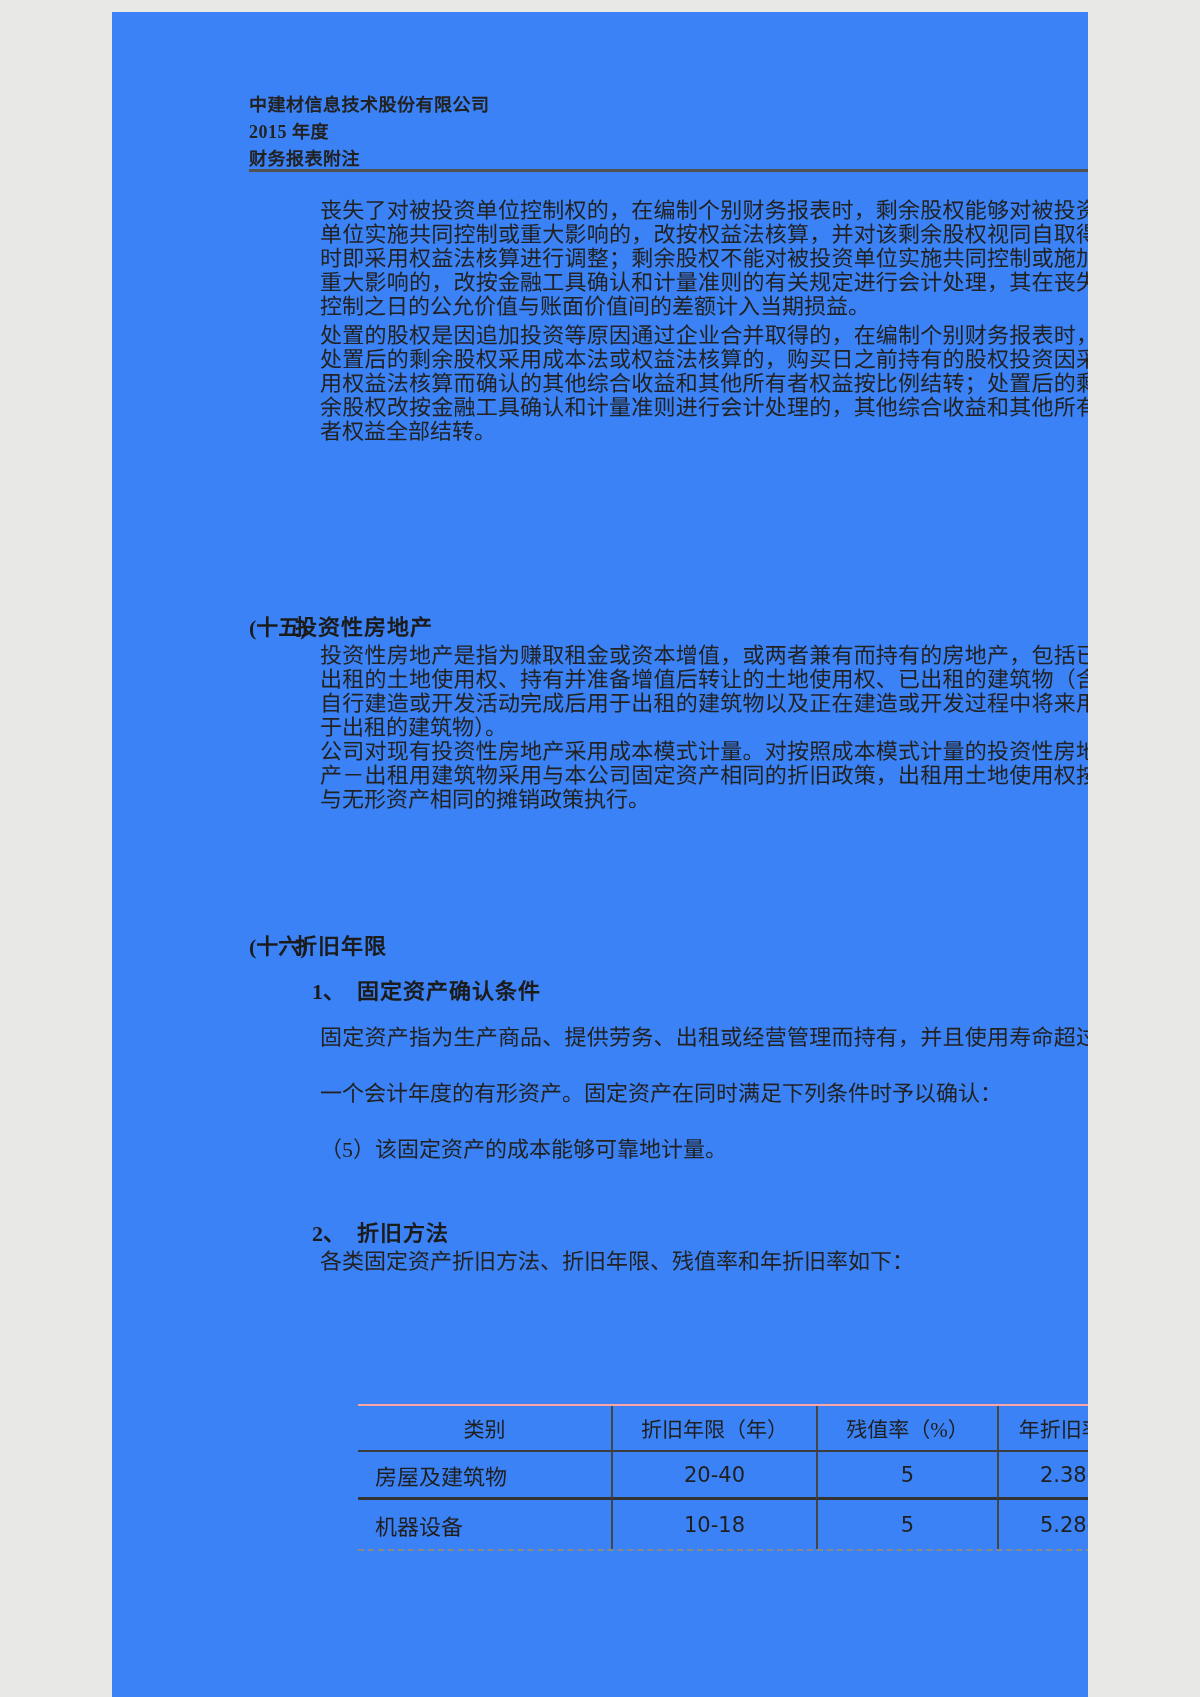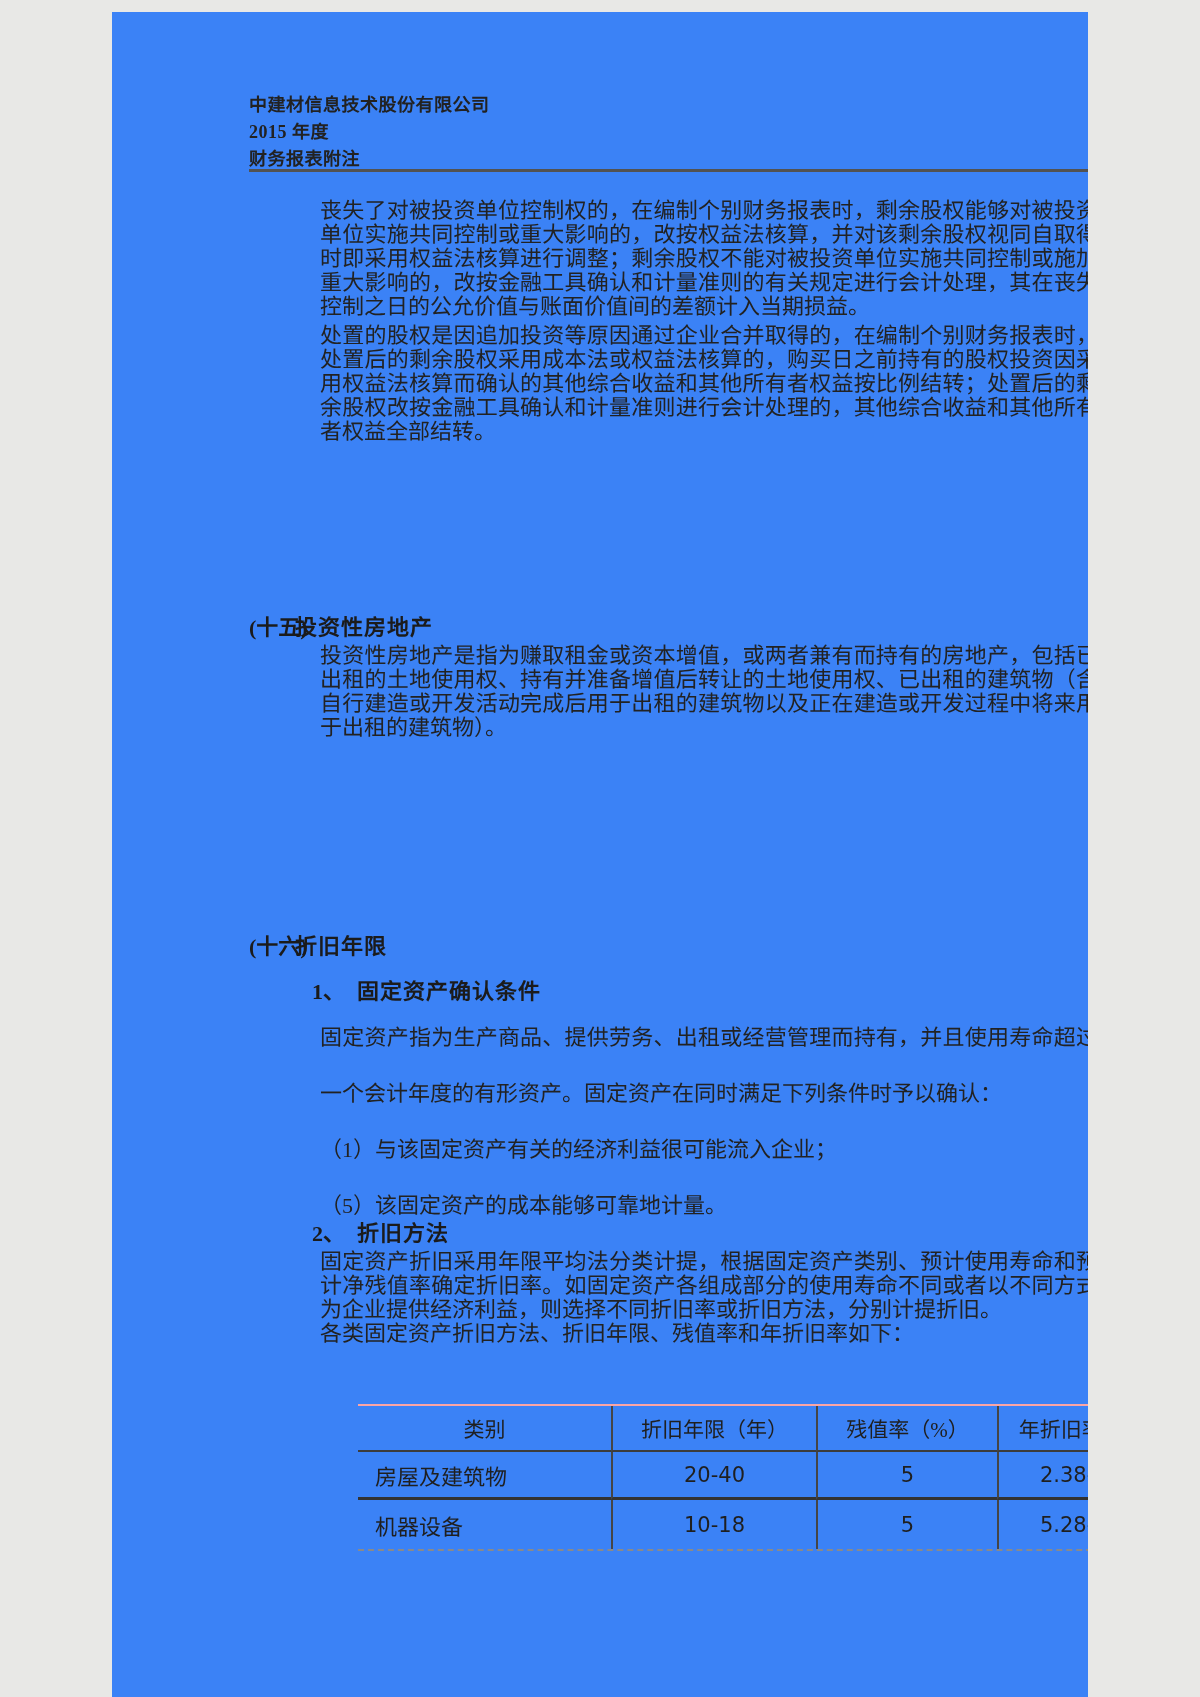--- a/index.html
+++ b/index.html
@@ -138,37 +138,36 @@
 
   <div class="abs body-block intro-block">
     <p>丧失了对被投资单位控制权的，在编制个别财务报表时，剩余股权能够对被投资单位实施共同控制或重大影响的，改按权益法核算，并对该剩余股权视同自取得时即采用权益法核算进行调整；剩余股权不能对被投资单位实施共同控制或施加重大影响的，改按金融工具确认和计量准则的有关规定进行会计处理，其在丧失控制之日的公允价值与账面价值间的差额计入当期损益。</p>
     <p>处置的股权是因追加投资等原因通过企业合并取得的，在编制个别财务报表时，处置后的剩余股权采用成本法或权益法核算的，购买日之前持有的股权投资因采用权益法核算而确认的其他综合收益和其他所有者权益按比例结转；处置后的剩余股权改按金融工具确认和计量准则进行会计处理的，其他综合收益和其他所有者权益全部结转。</p>
   </div>
 
   <div class="abs sec-num" style="top:597px;">(十五)</div>
   <div class="abs sec-title" style="top:597px;">投资性房地产</div>
   <div class="abs body-block s15-body">
     <p>投资性房地产是指为赚取租金或资本增值，或两者兼有而持有的房地产，包括已出租的土地使用权、持有并准备增值后转让的土地使用权、已出租的建筑物（含自行建造或开发活动完成后用于出租的建筑物以及正在建造或开发过程中将来用于出租的建筑物）。</p>
+    <p>公司对现有投资性房地产采用成本模式计量。对按照成本模式计量的投资性房地产－出租用建筑物采用与本公司固定资产相同的折旧政策，出租用土地使用权按与无形资产相同的摊销政策执行。</p>
   </div>
 
   <div class="abs sec-num" style="top:916px;">(十六)</div>
   <div class="abs sec-title" style="top:916px;">折旧年限</div>
 
   <div class="abs sub-num" style="top:961px;">1、</div>
   <div class="abs sub-title" style="top:961px;">固定资产确认条件</div>
   <div class="abs body-block sub1-body">
     <p>固定资产指为生产商品、提供劳务、出租或经营管理而持有，并且使用寿命超过一个会计年度的有形资产。固定资产在同时满足下列条件时予以确认：</p>
-    <p>（1）与该固定资产有关的经济利益很可能流入企业；</p>
     <p>（5）该固定资产的成本能够可靠地计量。</p>
   </div>
 
   <div class="abs sub-num" style="top:1203px;">2、</div>
   <div class="abs sub-title" style="top:1203px;">折旧方法</div>
   <div class="abs body-block sub2-body">
-    <p>固定资产折旧采用年限平均法分类计提，根据固定资产类别、预计使用寿命和预计净残值率确定折旧率。如固定资产各组成部分的使用寿命不同或者以不同方式为企业提供经济利益，则选择不同折旧率或折旧方法，分别计提折旧。</p>
     <p>各类固定资产折旧方法、折旧年限、残值率和年折旧率如下：</p>
   </div>
 
   <div class="abs dep-table">
     <div class="cell hdr">类别</div>
     <div class="cell hdr vline">折旧年限（年）</div>
     <div class="cell hdr vline">残值率（%）</div>
     <div class="cell hdr vline">年折旧率（%）</div>
 
     <div class="cell r1 cat">房屋及建筑物</div>

